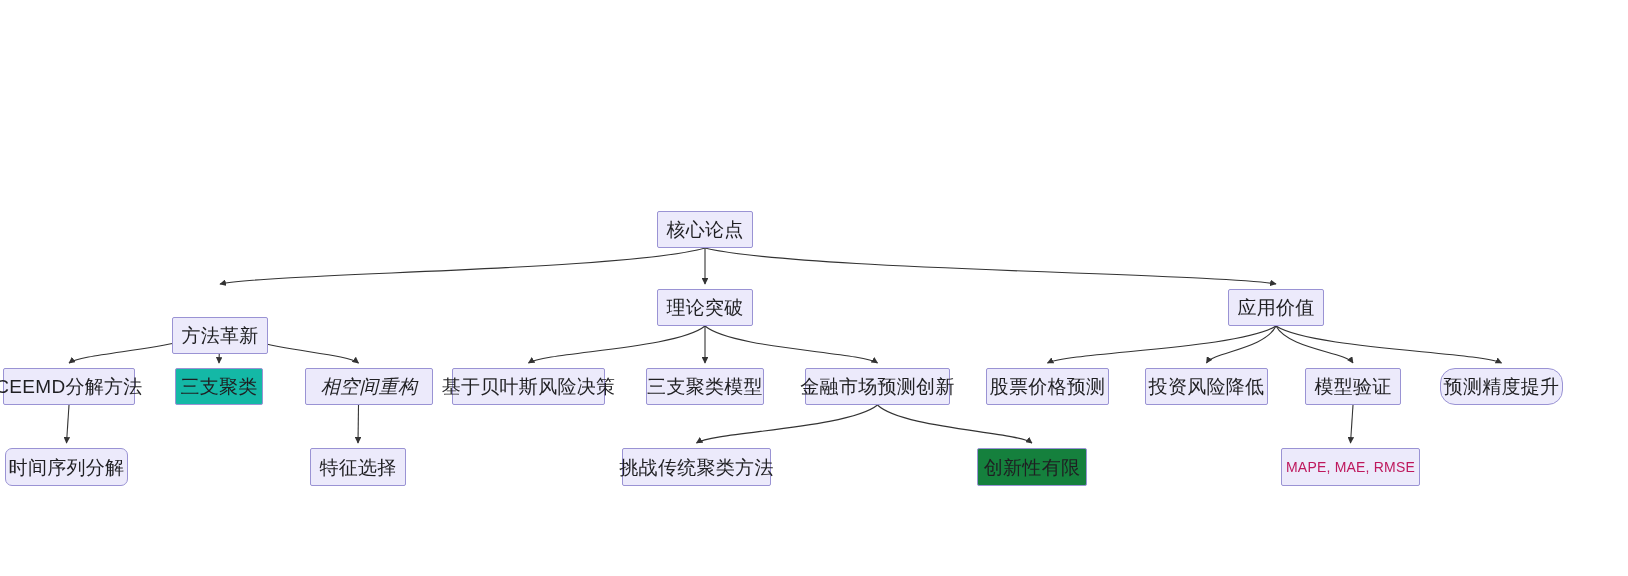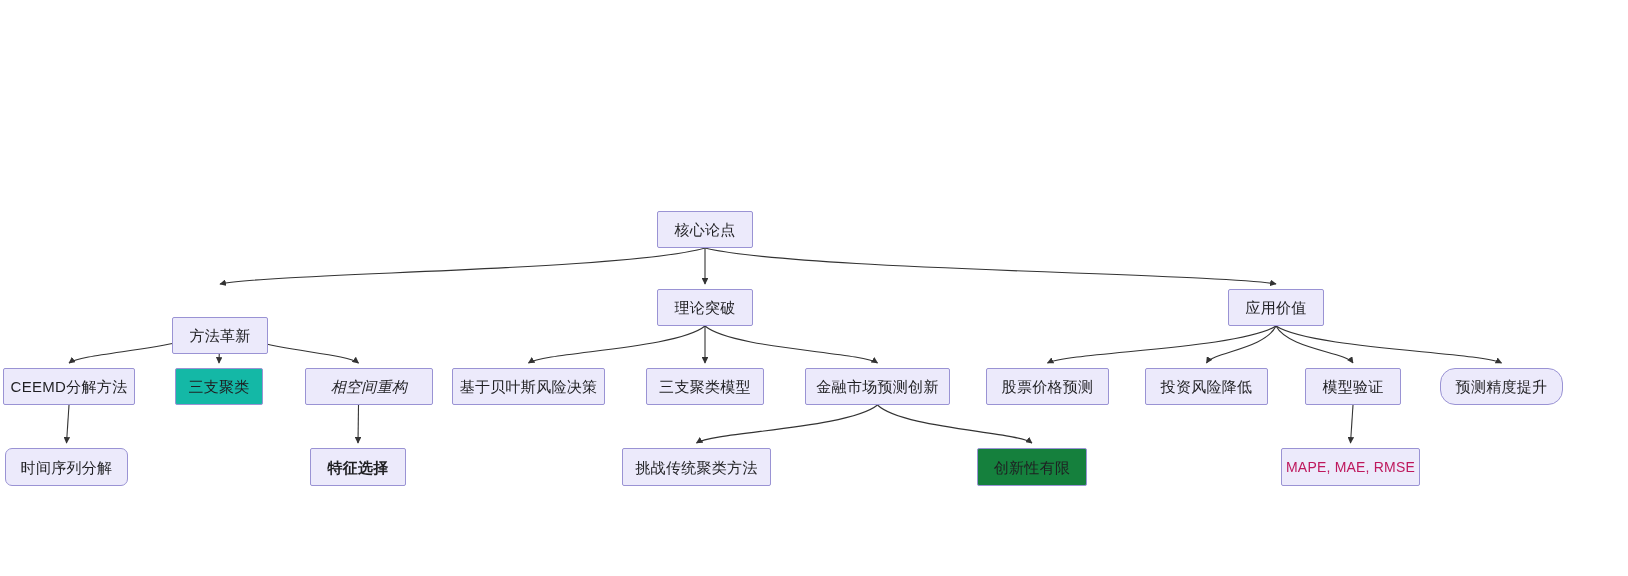--- a/index.html
+++ b/index.html
@@ -26,21 +26,21 @@
   .node {
     position: absolute;
     box-sizing: border-box;
     background: #ECEAFB;
     border: 1px solid #9A93D4;
     border-radius: 2px;
     display: flex;
     align-items: center;
     justify-content: center;
     color: #1f1f22;
-    font-size: 15px;
+    font-size: 19px;
     line-height: 1;
     white-space: nowrap;
     letter-spacing: 0.3px;
   }
   .node.latin {
     font-size: 14px;
     letter-spacing: 0.2px;
   }
 </style>
 </head>
@@ -113,21 +113,21 @@
       </div>
       <div class="node" style="left: 1305px; top: 368px; width: 96px; height: 37px; background: rgb(236, 234, 251); border-color: rgb(154, 147, 212); color: rgb(31, 31, 34);">
         <span>模型验证</span>
       </div>
       <div class="node" style="left: 1440px; top: 368px; width: 123px; height: 37px; background: rgb(236, 234, 251); border-color: rgb(154, 147, 212); color: rgb(31, 31, 34); border-radius: 15px;">
         <span>预测精度提升</span>
       </div>
       <div class="node" style="left: 5px; top: 448px; width: 123px; height: 38px; background: rgb(236, 234, 251); border-color: rgb(154, 147, 212); color: rgb(31, 31, 34); border-radius: 7px;">
         <span>时间序列分解</span>
       </div>
-      <div class="node" style="left: 310px; top: 448px; width: 96px; height: 38px; background: rgb(236, 234, 251); border-color: rgb(154, 147, 212); color: rgb(31, 31, 34); font-weight: bold;">
+      <div class="node" style="left: 310px; top: 448px; width: 96px; height: 38px; background: rgb(236, 234, 251); border-color: rgb(154, 147, 212); color: rgb(31, 31, 34);">
         <span>特征选择</span>
       </div>
       <div class="node" style="left: 622px; top: 448px; width: 149px; height: 38px; background: rgb(236, 234, 251); border-color: rgb(154, 147, 212); color: rgb(31, 31, 34);">
         <span>挑战传统聚类方法</span>
       </div>
       <div class="node" style="left: 977px; top: 448px; width: 110px; height: 38px; background: #15803d; border-color: rgb(154, 147, 212); color: rgb(31, 31, 34);">
         <span>创新性有限</span>
       </div>
       <div class="node latin" style="left: 1281px; top: 448px; width: 139px; height: 38px; background: rgb(236, 234, 251); border-color: rgb(154, 147, 212); color: #be185d;">
         <span>MAPE, MAE, RMSE</span>

